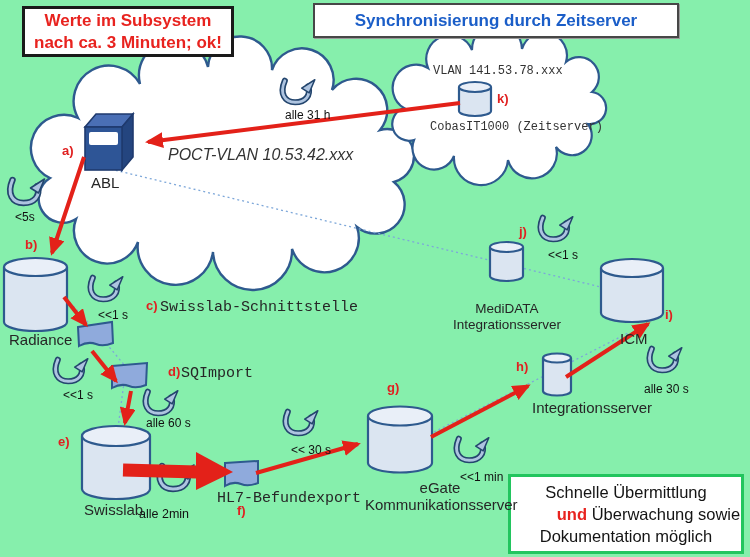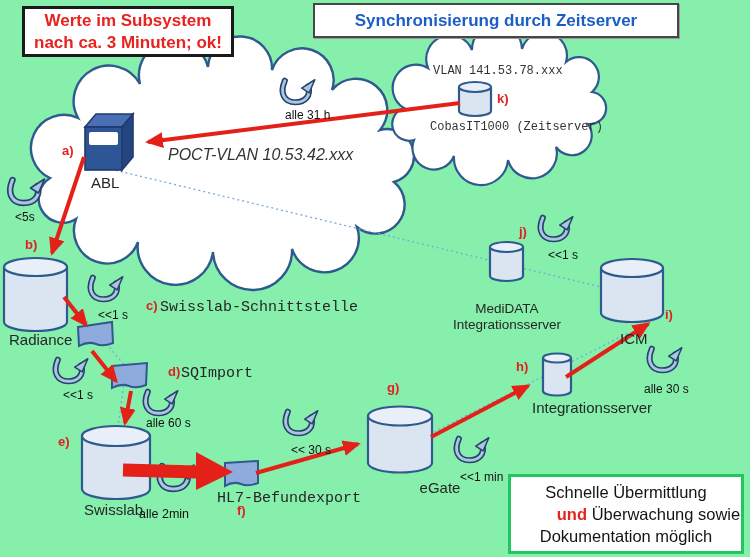--- a/index.html
+++ b/index.html
@@ -147,20 +147,21 @@
   <div class="lbl net-label-sm" style="left:430px;top:120px;">CobasIT1000 (Zeitserver)</div>
 
   <div class="lbl node-label" style="left:91px;top:174px;">ABL</div>
   <div class="lbl node-label" style="left:9px;top:331px;text-align:right;">Radiance</div>
   <div class="lbl small-label" style="left:160px;top:299px;">Swisslab-Schnittstelle</div>
   <div class="lbl small-label" style="left:181px;top:365px;">SQImport</div>
   <div class="lbl node-label" style="left:84px;top:501px;">Swisslab</div>
   <div class="lbl small-label" style="left:217px;top:490px;">HL7-Befundexport</div>
   <div class="lbl node-label center-lines" style="left:325px;top:479px;width:150px;margin-left:40px;">
     <div>eGate</div>
+    <div>Kommunikationsserver</div>
   </div>
   <div class="lbl node-label" style="left:532px;top:399px;">Integrationsserver</div>
   <div class="lbl node-label" style="left:620px;top:330px;">ICM</div>
   <div class="lbl center-lines" style="left:442px;top:285px;width:130px;font-size:13.5px;color:#262626;margin-top:16px;">
     <div>MediDATA</div>
     <div>Integrationsserver</div>
   </div>
 
   <div class="marker" style="left:62px;top:143px;">a)</div>
   <div class="marker" style="left:25px;top:237px;">b)</div>

